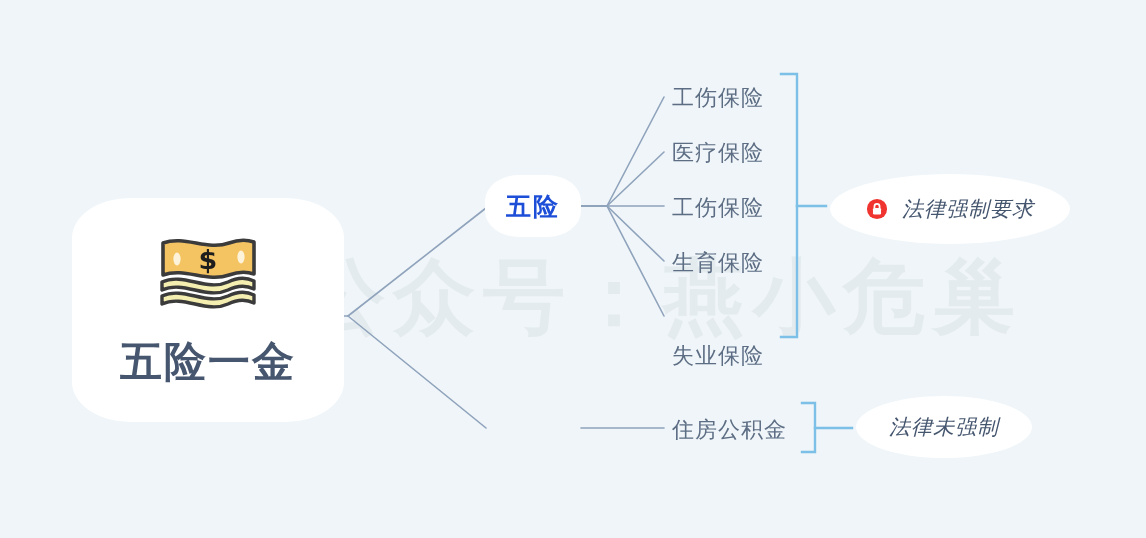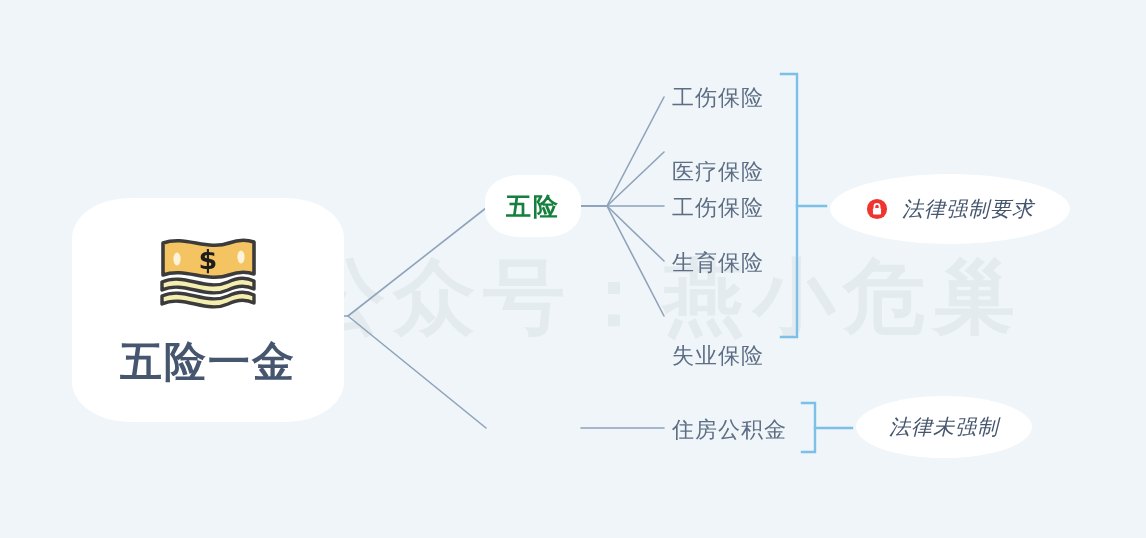--- a/index.html
+++ b/index.html
@@ -79,21 +79,21 @@
     height: 86px;
     display: block;
   }
 
   .branch-node {
     border-radius: 34px / 26px;
   }
   .branch-label {
     font-size: 25px;
     font-weight: bold;
-    color: #15803d;
+    color: #1d4ed8;
     letter-spacing: 2px;
   }
   #branch-wuxian {
     left: 485px;
     top: 175px;
     width: 96px;
     height: 62px;
   }
   #branch-yijin {
     left: 485px;
@@ -200,21 +200,21 @@
     </svg>
     <div class="root-title">五险一金</div>
   </div>
 
   <div class="node branch-node" id="branch-wuxian">
     <span class="branch-label">五险</span>
   </div>
 
 
   <div class="leaf" style="left:672px; top:83px;">工伤保险</div>
-  <div class="leaf" style="left:672px; top:138px;margin-top:19px;">医疗保险</div>
+  <div class="leaf" style="left:672px; top:138px;">医疗保险</div>
   <div class="leaf" style="left:672px; top:248px;">生育保险</div>
   <div class="leaf" style="left:672px; top:193px;">工伤保险</div>
   <div class="leaf" style="left:672px; top:303px;margin-top:38px;">失业保险</div>
 
   <div class="leaf" style="left:672px; top:415px;">住房公积金</div>
 
   <div class="bubble" id="bubble-optional">
     <span class="bubble-text">法律未强制</span>
   </div>
 

